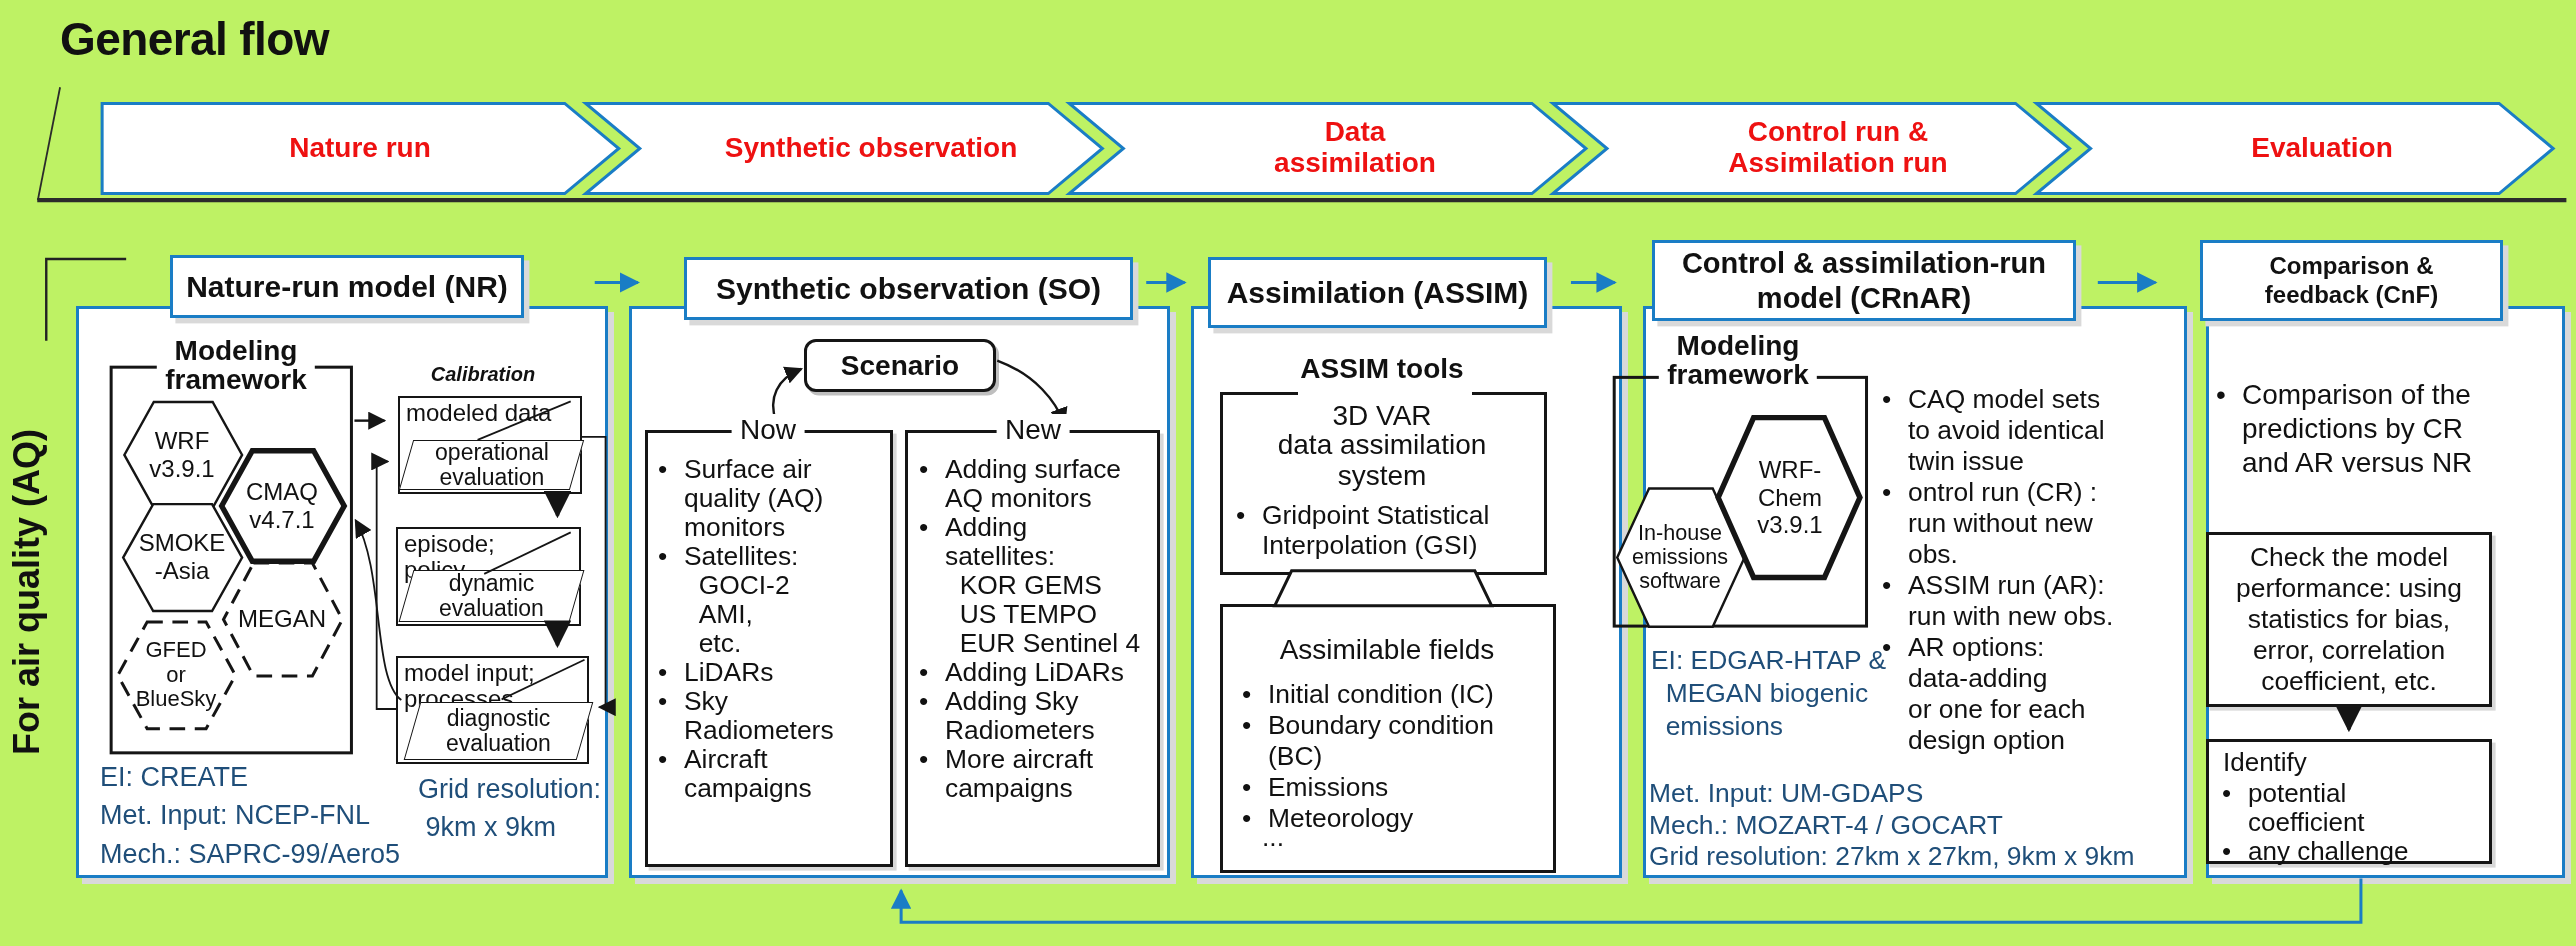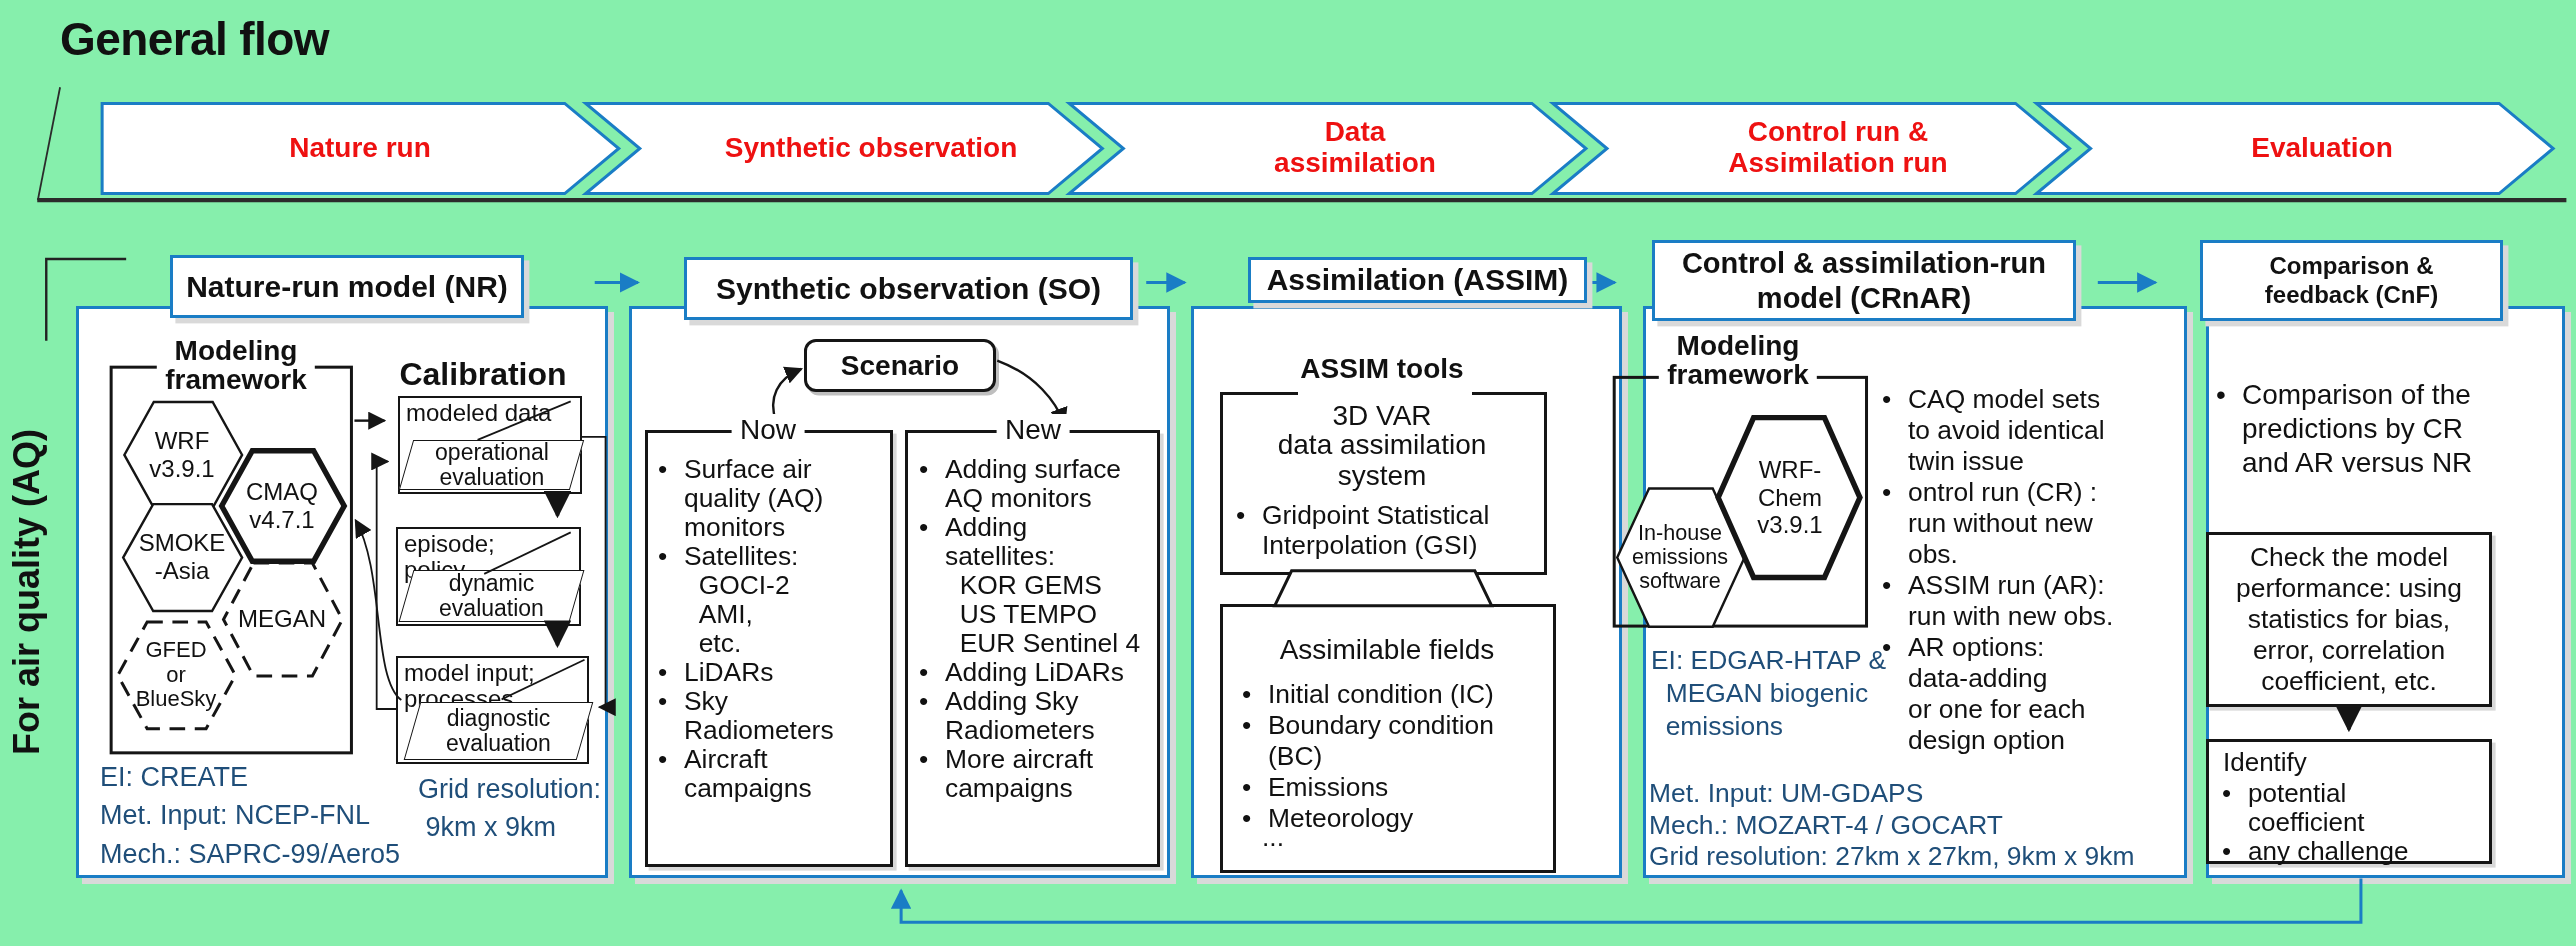--- a/index.html
+++ b/index.html
@@ -1,17 +1,17 @@
 <!DOCTYPE html>
 <html style="font-size:9.6px"><head>
 <meta charset="utf-8">
 <style>
   html,body{margin:0;padding:0;background:#fff;}
   *{box-sizing:border-box;}
-  #root{position:relative;width:2576px;height:947px;background:#86efac;overflow:hidden;
+  #root{position:relative;width:2576px;height:947px;background:#bef264;overflow:hidden;
         font-family:"Liberation Sans", sans-serif;color:#111;}
   .abs{position:absolute;}
   .t{position:absolute;white-space:pre-wrap;color:#111;z-index:4;}
   .ctr{transform:translate(-50%,-50%);text-align:center;}
   .bold{font-weight:700;}
   .red{color:#ee1111;}
   .navy{color:#1f4e79;}
   .wbg{background:#fff;}
   .blue-box{position:absolute;border:3px solid #1a7dc5;background:#fff;z-index:1;
             box-shadow:6px 6px 0 #d9d9d9;}
@@ -161,32 +161,32 @@
   <div class="t ctr bold red" style="left:1355px;top:148px;font-size:28px;line-height:1.1;">Data
 assimilation</div>
   <div class="t ctr bold red" style="left:1838px;top:148px;font-size:28px;line-height:1.1;">Control run &amp;
 Assimilation run</div>
   <div class="t ctr bold red" style="left:2322px;top:148px;font-size:28px;">Evaluation</div>
 
   <div class="title-box" style="left:170px;top:255px;width:354px;height:63px;">
     <span>Nature-run model (NR)</span></div>
   <div class="title-box" style="left:684px;top:257px;width:449px;height:63px;">
     <span>Synthetic observation (SO)</span></div>
-  <div class="title-box" style="left:1208px;top:257px;width:339px;height:46px;margin-left:40px;">
+  <div class="title-box" style="left:1208px;top:257px;width:339px;height:71px;">
     <span>Assimilation (ASSIM)</span></div>
   <div class="title-box" style="left:1652px;top:240px;width:424px;height:81px;font-size:29px;">
     <span>Control &amp; assimilation-run
 model (CRnAR)</span></div>
   <div class="title-box" style="left:2200px;top:240px;width:303px;height:81px;font-size:24px;">
     <span>Comparison &amp;
 feedback (CnF)</span></div>
 
   <div class="t ctr bold lbl" style="left:236px;top:365px;font-size:28px;line-height:1.05;">Modeling
 framework</div>
-  <div class="t ctr bold" style="left:483px;top:374px;font-size:32px;">Calibration</div>
+  <div class="t ctr bold" style="left:483px;top:374px;font-size:20px;font-style:italic;">Calibration</div>
   <div class="t ctr" style="left:182px;top:455px;font-size:24px;line-height:1.15;">WRF
 v3.9.1</div>
   <div class="t ctr" style="left:282px;top:506px;font-size:24px;line-height:1.15;">CMAQ
 v4.7.1</div>
   <div class="t ctr" style="left:182px;top:557px;font-size:24px;line-height:1.15;">SMOKE
 -Asia</div>
   <div class="t ctr" style="left:282px;top:619px;font-size:24px;">MEGAN</div>
   <div class="t ctr" style="left:176px;top:675px;font-size:22px;line-height:1.12;">GFED
 or
 BlueSky</div>

